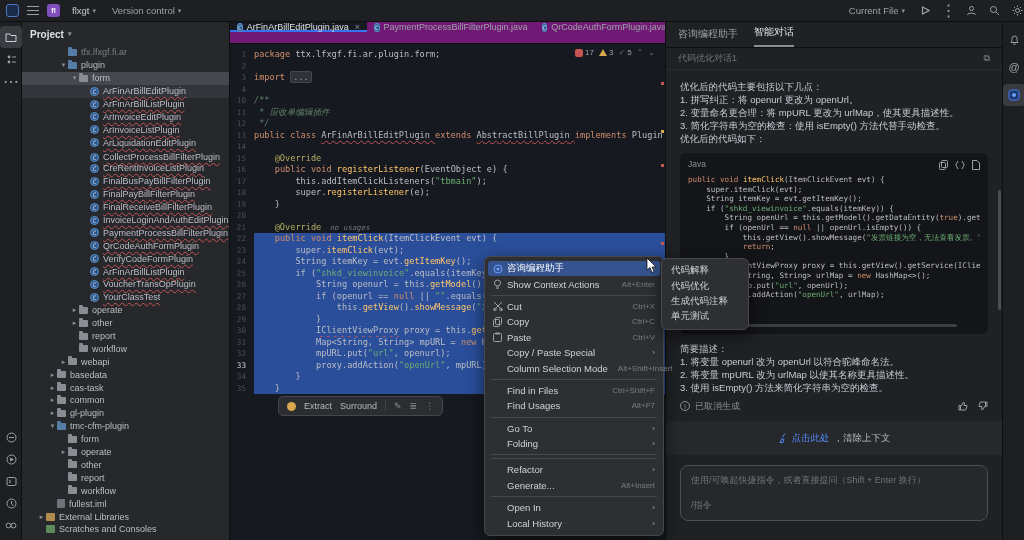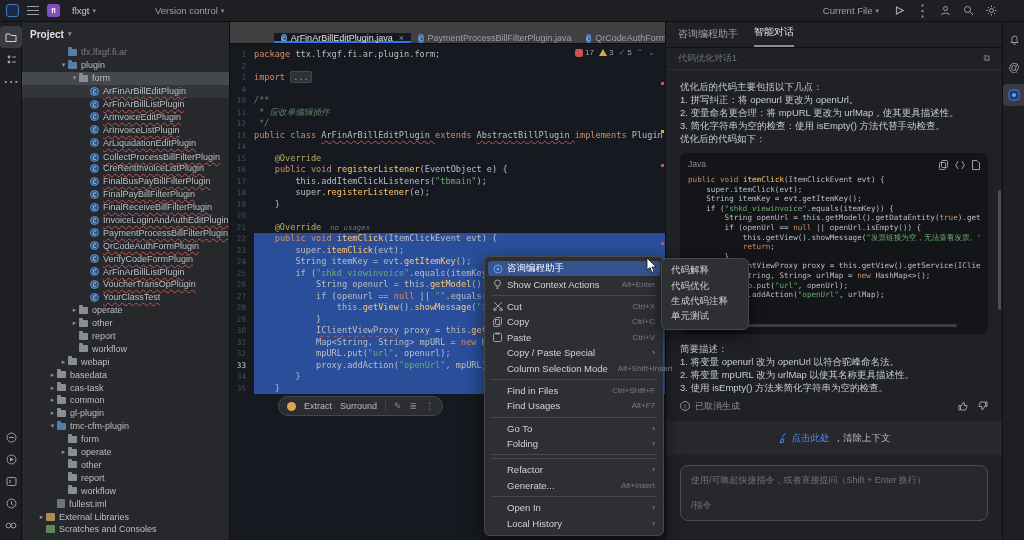--- a/index.html
+++ b/index.html
@@ -11,22 +11,22 @@
   .topbar { position:absolute; left:0; top:0; width:1024px; height:22px;
     background:#1e1f22; border-bottom:1px solid #0e0f11; display:flex; align-items:center; }
   .tb-left { display:flex; align-items:center; gap:8px; padding-left:6px; }
   .appicon { width:13px; height:13px; border-radius:3px; background:#1a2b4a; border:1px solid #4a78c2; }
   .burger { width:12px; height:9px; border-top:1.5px solid #9da0a6; border-bottom:1.5px solid #9da0a6; position:relative; }
   .burger:before { content:""; position:absolute; left:0; right:0; top:2.5px; height:1.5px; background:#9da0a6; }
   .proj-avatar { width:13px; height:13px; border-radius:3px; background:#8150be; color:#fff;
     font-size:7px; display:flex; align-items:center; justify-content:center; font-weight:bold; }
   .tb-dd { display:flex; align-items:center; gap:3px; font-size:9.5px; color:#c9ccd2; padding:2px 4px; border-radius:4px; }
   .tb-dd .chev { font-size:7px; color:#8b8e94; }
-  .tb-right { margin-left:auto; display:flex; align-items:center; gap:10px; padding-right:26px; }
-  .tb-dd.dim { color:#9da0a6;margin-left:43px; }
+  .tb-right { margin-left:auto; display:flex; align-items:center; gap:10px; padding-right:0; }
+  .tb-dd.dim { color:#9da0a6; }
   .tbicon { width:13px; height:13px; display:flex; align-items:center; justify-content:center; color:#9da0a6; }
   .tbicon svg { display:block; }
 
   
   .railL { position:absolute; left:0; top:22px; width:22px; height:518px; background:#1e1f22; border-right:1px solid #0e0f11; }
   .railL .ric, .railR .ric { width:22px; height:22px; display:flex; align-items:center; justify-content:center; color:#9da0a6; }
   .ric.active { background:#393b40; border-radius:4px; }
   .railL .top { position:absolute; top:4px; left:0; }
   .railL .bottom { position:absolute; bottom:4px; left:0; }
 
@@ -46,21 +46,21 @@
   .ic-pkg { width:9px; height:7px; background:#567ca8; border-radius:1px; position:relative; }
   .ic-pkg:before { content:""; position:absolute; top:-2px; left:0; width:4px; height:2px; background:#567ca8; border-radius:1px 1px 0 0; }
   .ic-cls { width:9px; height:9px; border-radius:50%; background:#30598c; border:1px solid #5a92cc; color:#cfe3fa;
     font-size:6px; line-height:7px; text-align:center; font-family:"DejaVu Sans Mono",monospace; }
   .ic-file { width:8px; height:9px; background:#6f7artf; background:#6f737a; border-radius:1px; }
   .ic-lib { width:9px; height:8px; background:#b08c4f; border-radius:1px; }
   .ic-scr { width:9px; height:8px; background:#5c8a5c; border-radius:1px; }
 
   
   .editor { position:absolute; left:230px; top:22px; width:435px; height:518px; background:#16191f; }
-  .tabs { height:22px; background:#404040; border-bottom:1px solid #0e0f11; display:flex; align-items:flex-end; font-size:9px; color:#9da0a6;padding-left:44px; }
+  .tabs { height:22px; background:#701a75; border-bottom:1px solid #0e0f11; display:flex; align-items:flex-start; font-size:9px; color:#9da0a6; }
   .tab { display:flex; align-items:center; gap:4px; padding:0 7px; white-space:nowrap; }
   .tab .x { color:#8b8e94; font-size:9px; margin-left:2px; }
   .tab.active { color:#dfe1e5; background:#16191f; box-shadow:inset 0 -2px 0 #3574f0; }
   .tabs-right { margin-left:auto; display:flex; align-items:center; gap:6px; padding-right:6px; color:#8b8e94; }
   .inspections { position:absolute; right:10px; top:26px; display:flex; align-items:center; gap:5px; font-size:8px; color:#9da0a6; z-index:3; }
   .insp-badge { display:flex; align-items:center; gap:2px; }
   .dotE { width:8px; height:8px; border-radius:2px; background:#c75450; }
   .dotW { width:0; height:0; border-left:4px solid transparent; border-right:4px solid transparent; border-bottom:7px solid #d7a84d; }
   .code { position:absolute; left:0; top:22px; right:0; bottom:0; font-family:"DejaVu Sans Mono",monospace;
     font-size:8.6px; line-height:11.5px; padding-top:5px; }
@@ -70,21 +70,21 @@
   .cline.sel .src { background:#2a4e9a; }
   .cline .ln.cur { color:#c9ccd2; }
   .tk-k { color:#cf8e6d; } .tk-s { color:#6aab73; } .tk-c { color:#5f826b; font-style:italic; }
   .tk-a { color:#b3ae60; } .tk-fn { color:#ffc66b; } .tk-m { color:#6f737a; font-size:7.4px; font-style:italic; }
   .tk-err { color:#bcbec4; text-decoration:underline wavy #c75450 1px; text-underline-offset:2px; }
   .tk-fold { background:#2f3237; border:1px solid #44474d; border-radius:2px; padding:0 2px; color:#9da0a6; }
   .edge-marks { position:absolute; right:1px; top:22px; width:3px; bottom:0; }
   .emark { position:absolute; right:0; width:3px; height:3px; }
 
   .selbar { position:absolute; left:48px; top:374px; height:20px; background:#2b2d30; border:1px solid #44474d;
-    border-radius:10px; display:flex; align-items:center; gap:8px; padding:0 8px; font-size:9px; color:#b6b9bf; z-index:4; }
+    border-radius:5px; display:flex; align-items:center; gap:8px; padding:0 8px; font-size:9px; color:#b6b9bf; z-index:4; }
   .selbar .bulb { width:9px; height:9px; border-radius:50%; background:#d7a84d; position:relative; }
   .selbar .vbar { width:1px; height:10px; background:#44474d; }
   .selbar .mini { color:#8b8e94; font-size:9px; }
 
   
   .menu { position:absolute; left:484px; top:256px; width:180px; background:#2d2f33; border:1px solid #46484d;
     border-radius:6px; box-shadow:0 6px 18px rgba(0,0,0,.55); padding:4px 0; z-index:10; font-size:9.5px; }
   .mi { height:15.4px; display:flex; align-items:center; padding:0 8px; color:#cfd2d8; }
   .mi .mico { width:14px; flex:none; display:flex; align-items:center; color:#9da0a6; }
   .mi .mlabel { white-space:nowrap; }

